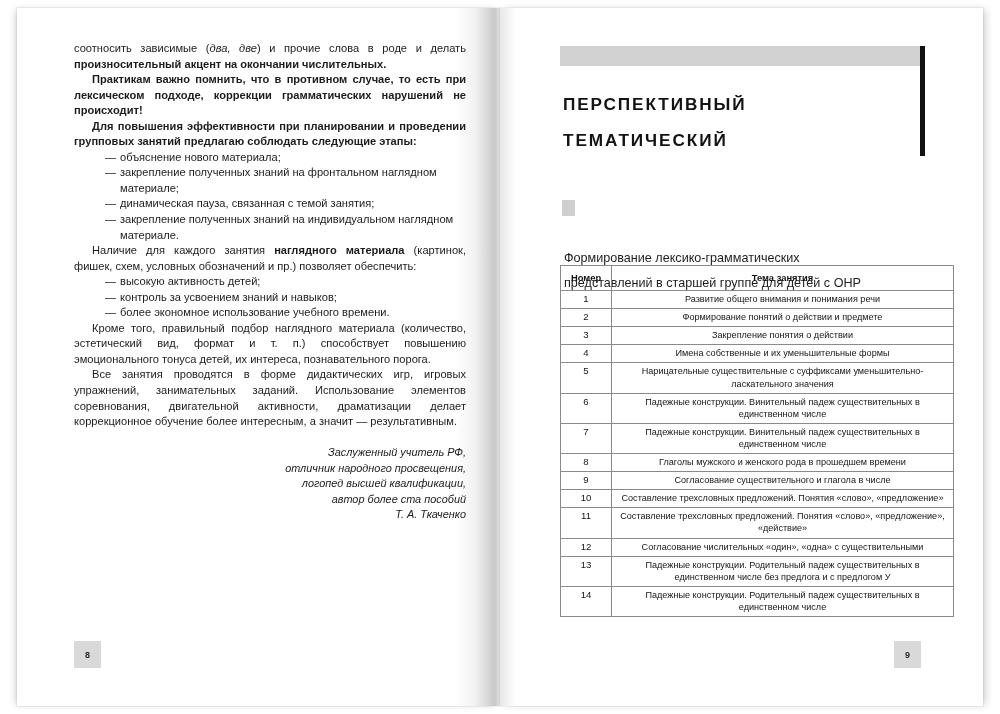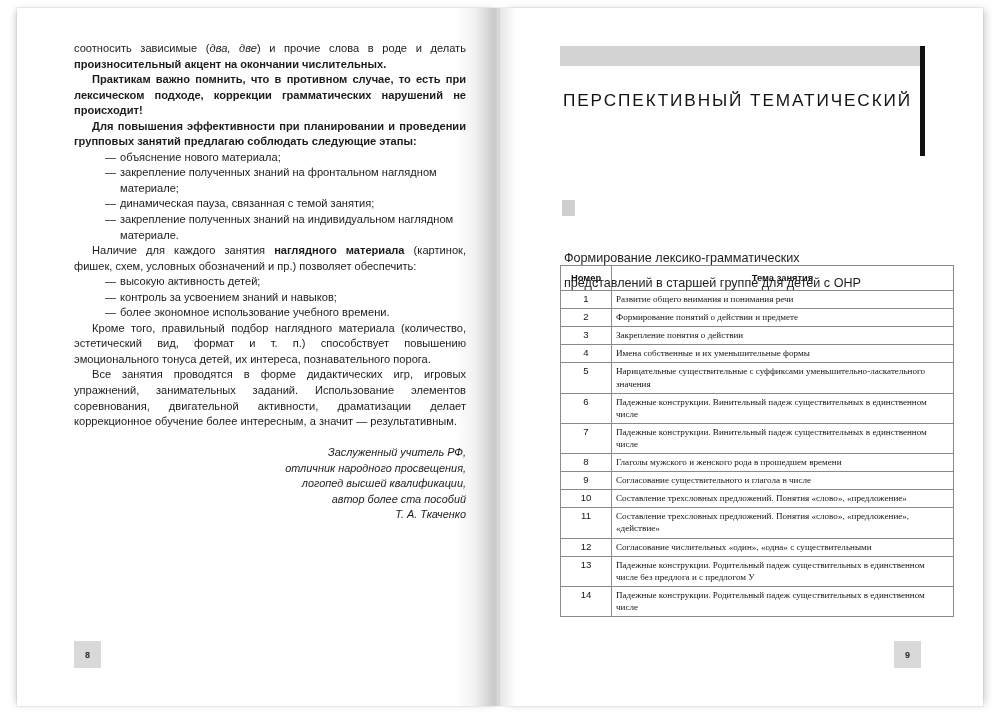--- a/index.html
+++ b/index.html
@@ -153,23 +153,23 @@
     width: 5px;
     height: 110px;
     background: #111111;
   }
   .main-title {
     position: absolute;
     left: 63px;
     top: 78px;
     width: 350px;
     font-size: 17.2px;
-    font-weight: normal;
+    font-weight: bold;
     letter-spacing: 1.9px;
-    line-height: 28px;
+    line-height: 36px;
     color: #131313;
   }
 
   .subtitle-swatch {
     position: absolute;
     left: 62px;
     top: 192px;
     width: 13px;
     height: 16px;
     background: #cfcfcf;
@@ -206,21 +206,21 @@
     font-weight: bold;
     text-align: center;
     font-size: 9.4px;
     padding: 6px 4px 6px 4px;
   }
   table.plan td.num {
     width: 42px;
     text-align: center;
     font-size: 9.6px;
   }
-  table.plan td.topic { text-align: left; font-family: Liberation Serif, serif; }
+  table.plan td.topic { text-align: center; }
 </style>
 </head>
 <body>
 
 <div id="spread">
 
   <div class="page left">
     <div class="lp-body">
       <p class="noindent" id="p-cont"><span>соотносить зависимые (</span><span class="i">два, две</span><span>) и прочие слова в роде и делать </span><span class="b">произносительный акцент на окончании числительных.</span></p>
       <p class="para b" id="p-practice"><span class="b">Практикам важно помнить, что в противном случае, то есть при лексическом подходе, коррекции грамматических нарушений не происходит!</span></p>

